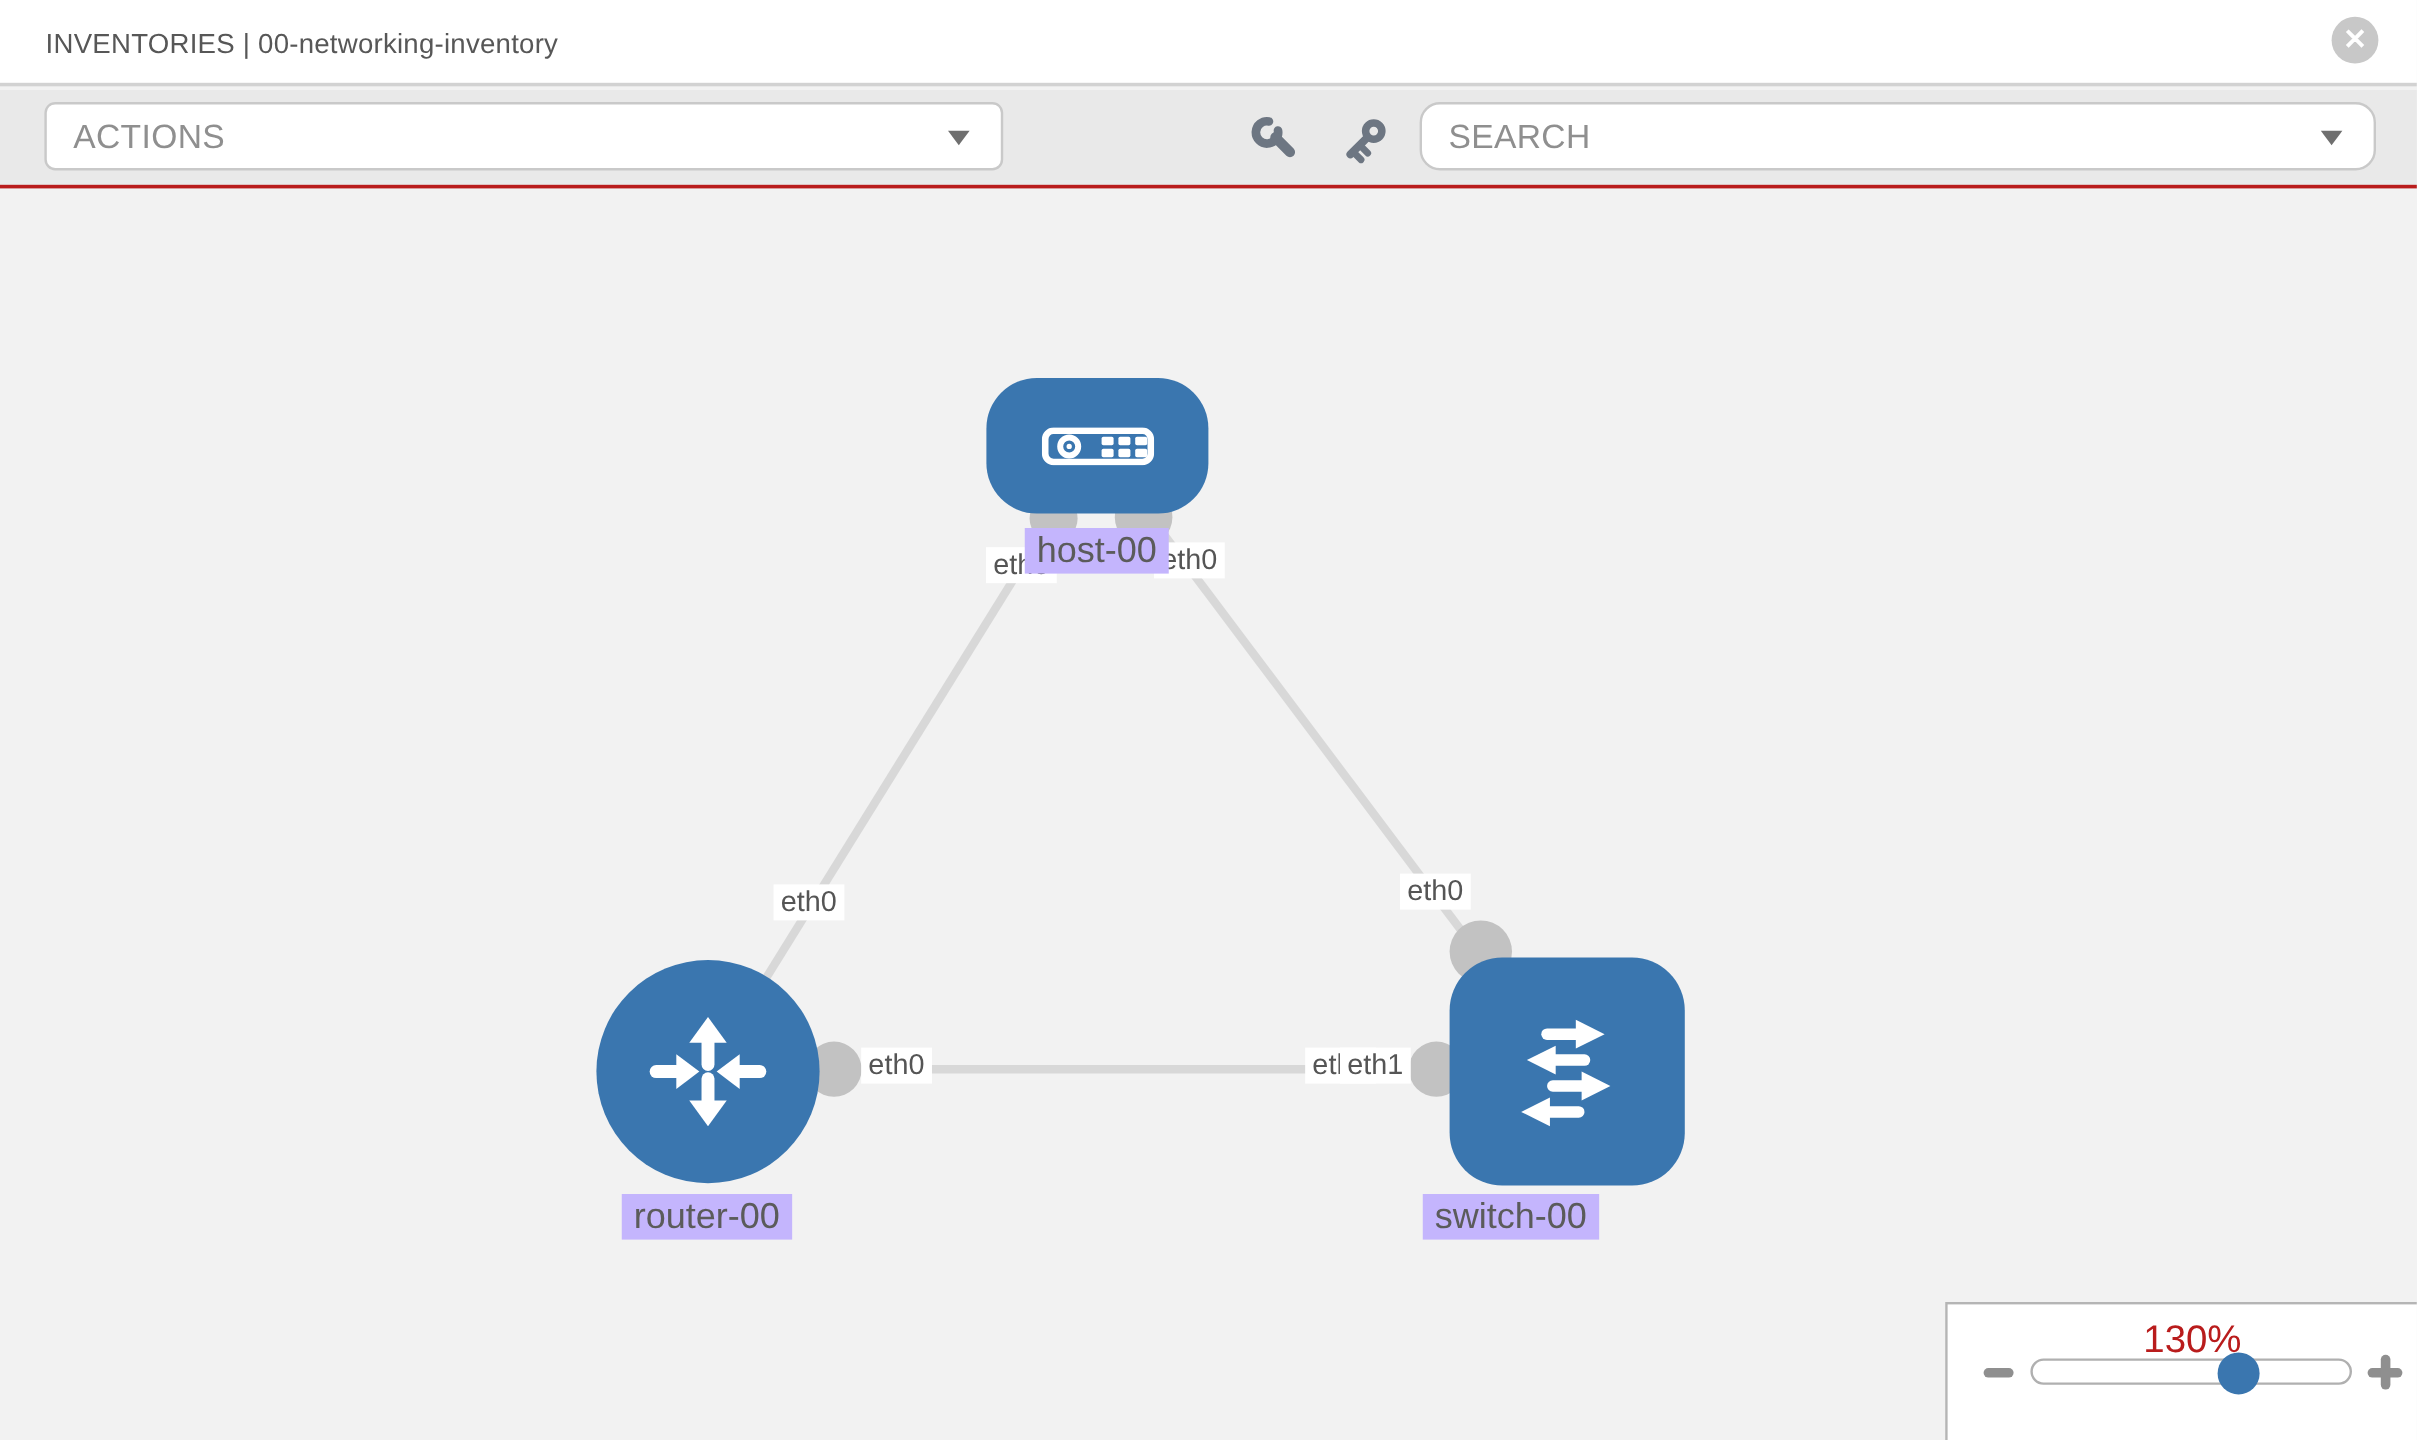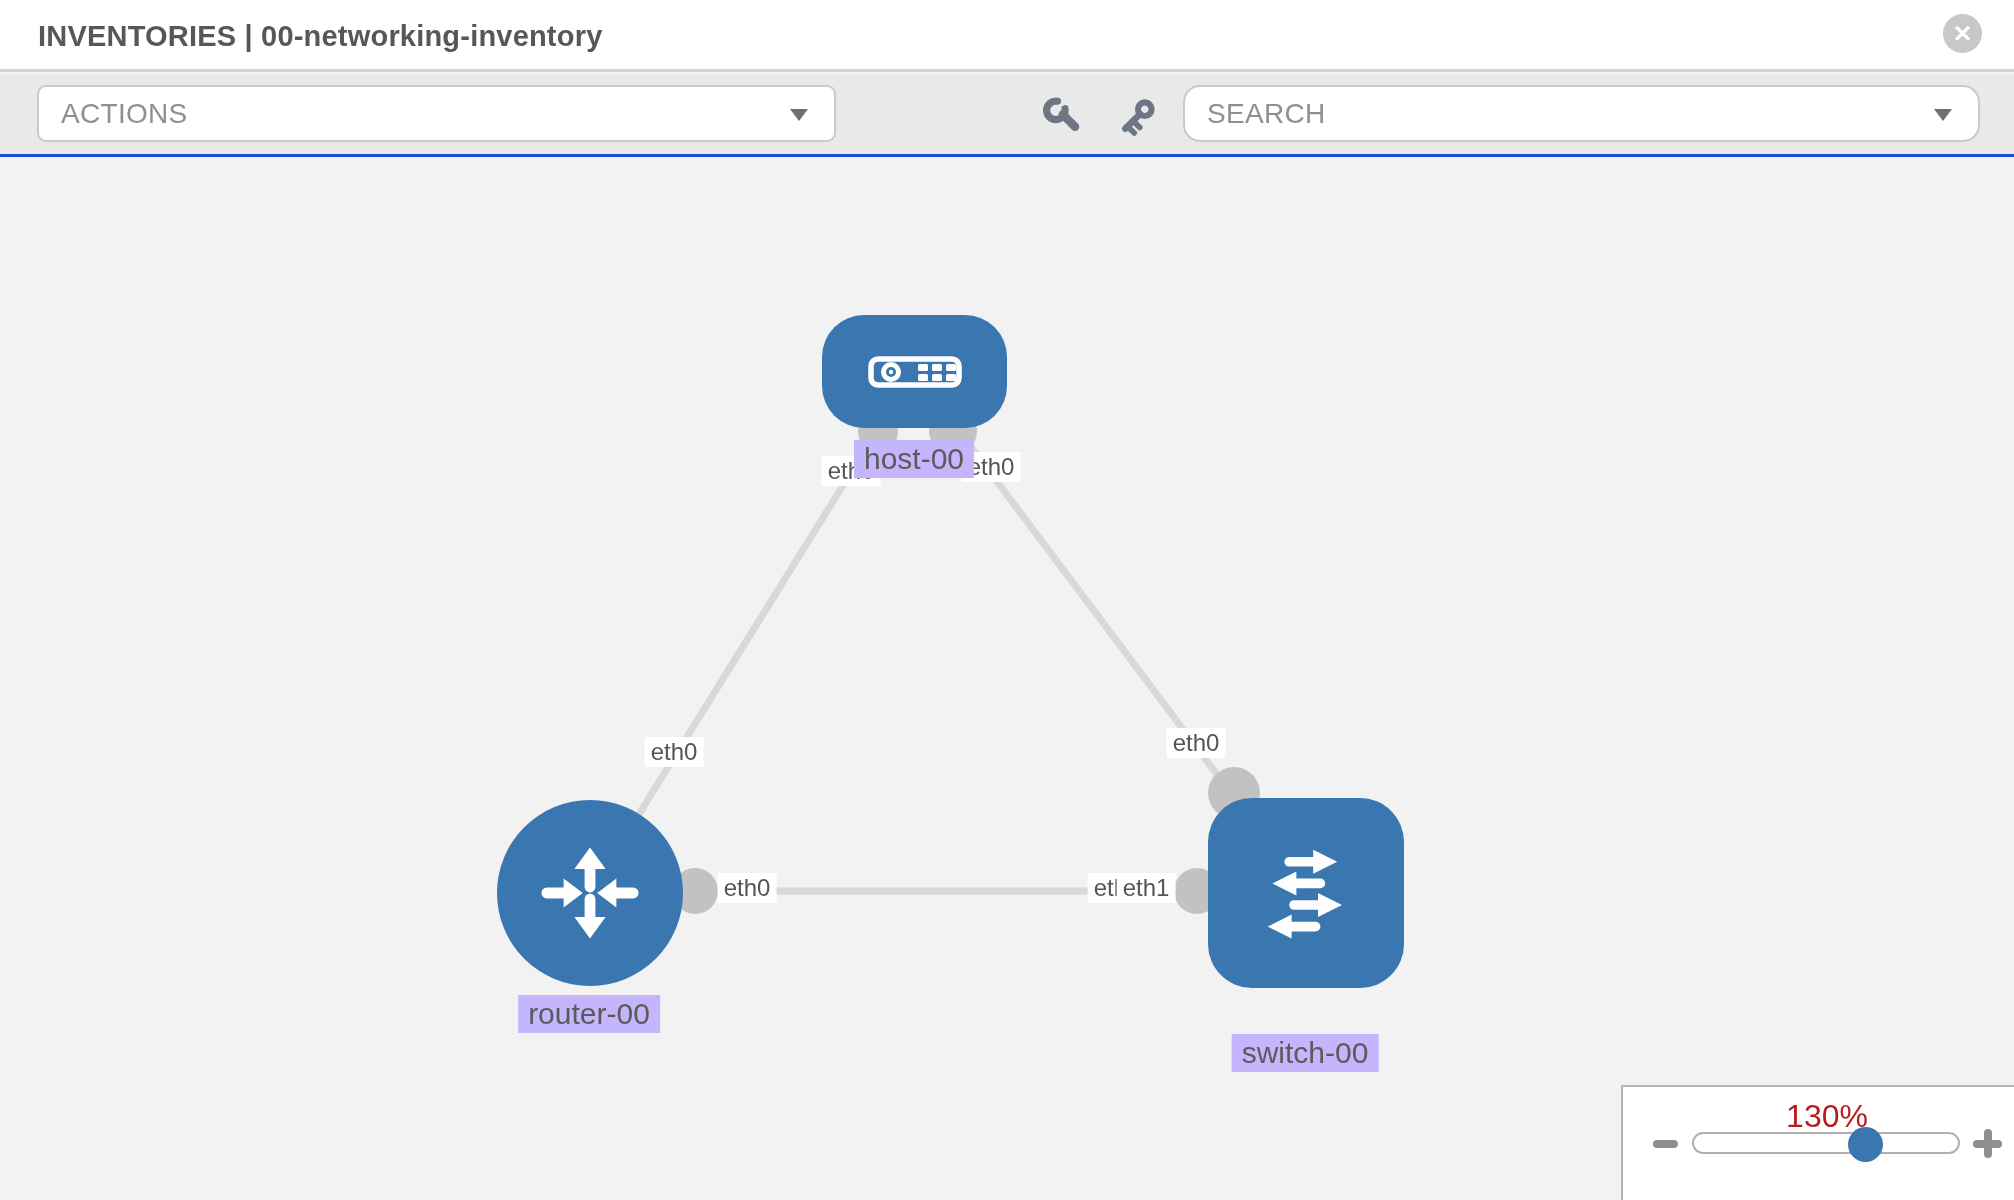--- a/index.html
+++ b/index.html
@@ -3,28 +3,28 @@
 <meta charset="utf-8">
 <style>
   * { margin:0; padding:0; box-sizing:border-box; }
   html,body { width:2014px; height:1200px; overflow:hidden; background:#f2f2f2;
               font-family:"Liberation Sans", sans-serif; }
 
   
   .header { position:absolute; left:0; top:0; width:2014px; height:72px;
             background:#ffffff; border-bottom:3px solid #d2d2d2; }
   .page-title { position:absolute; left:38px; top:0; height:72px; line-height:72px;
-                font-size:29px; font-weight:bold; color:#575757; letter-spacing:.2px; }
+                font-size:23px; font-weight:normal; color:#575757; letter-spacing:.2px; }
   .close-btn { position:absolute; right:32px; top:14px; width:39px; height:39px;
                border-radius:50%; background:#c8c8c8; color:#ffffff; text-align:center;
                line-height:39px; font-size:24px; font-weight:bold; cursor:pointer; }
 
   
   .toolbar { position:absolute; left:0; top:75px; width:2014px; height:82px;
-             background:#e9e9e9; border-bottom:3px solid #1d4ed8; }
+             background:#e9e9e9; border-bottom:3px solid #b91c1c; }
   .dropdown { position:absolute; top:10px; height:57px; background:#ffffff;
               border:2px solid #c9c9c9; border-radius:9px; }
   .dropdown .dd-label { position:absolute; left:22px; top:0; height:53px; line-height:53px;
                         font-size:28px; color:#8f8f8f; letter-spacing:.3px; }
   .caret { position:absolute; right:26px; top:22px; width:0; height:0;
            border-left:9px solid transparent; border-right:9px solid transparent;
            border-top:12px solid #6f6f6f; }
   .tool-icon { position:absolute; top:20px; width:44px; height:44px; cursor:pointer; }
 
   
@@ -167,21 +167,21 @@
         <polygon points="56,14 76,24 56,34"></polygon>
         <polygon points="42,32 22,42 42,52"></polygon>
         <polygon points="60,50 80,60 60,70"></polygon>
         <polygon points="38,68 18,78 38,88"></polygon>
       </g>
     </svg>
   </div>
 
   <div class="node-label" style="left:914px;  top:280px;">host-00</div>
   <div class="node-label" style="left:589px;  top:835px;">router-00</div>
-  <div class="node-label" style="left:1305px; top:835px;margin-top:39px;">switch-00</div>
+  <div class="node-label" style="left:1259px; top:835px;">switch-00</div>
 
   <div class="iface-label" style="left:851px;  top:296px;">eth0</div>
   <div class="iface-label" style="left:991px;  top:292px;">eth0</div>
   <div class="iface-label" style="left:674px;  top:577px;">eth0</div>
   <div class="iface-label" style="left:747px;  top:713px;">eth0</div>
   <div class="iface-label" style="left:1117px; top:713px; z-index:4;">eth0</div>
   <div class="iface-label" style="left:1146px; top:713px; z-index:5;text-align:right;">eth1</div>
   <div class="iface-label" style="left:1196px; top:568px;">eth0</div>
 
   <div class="zoom-panel">

